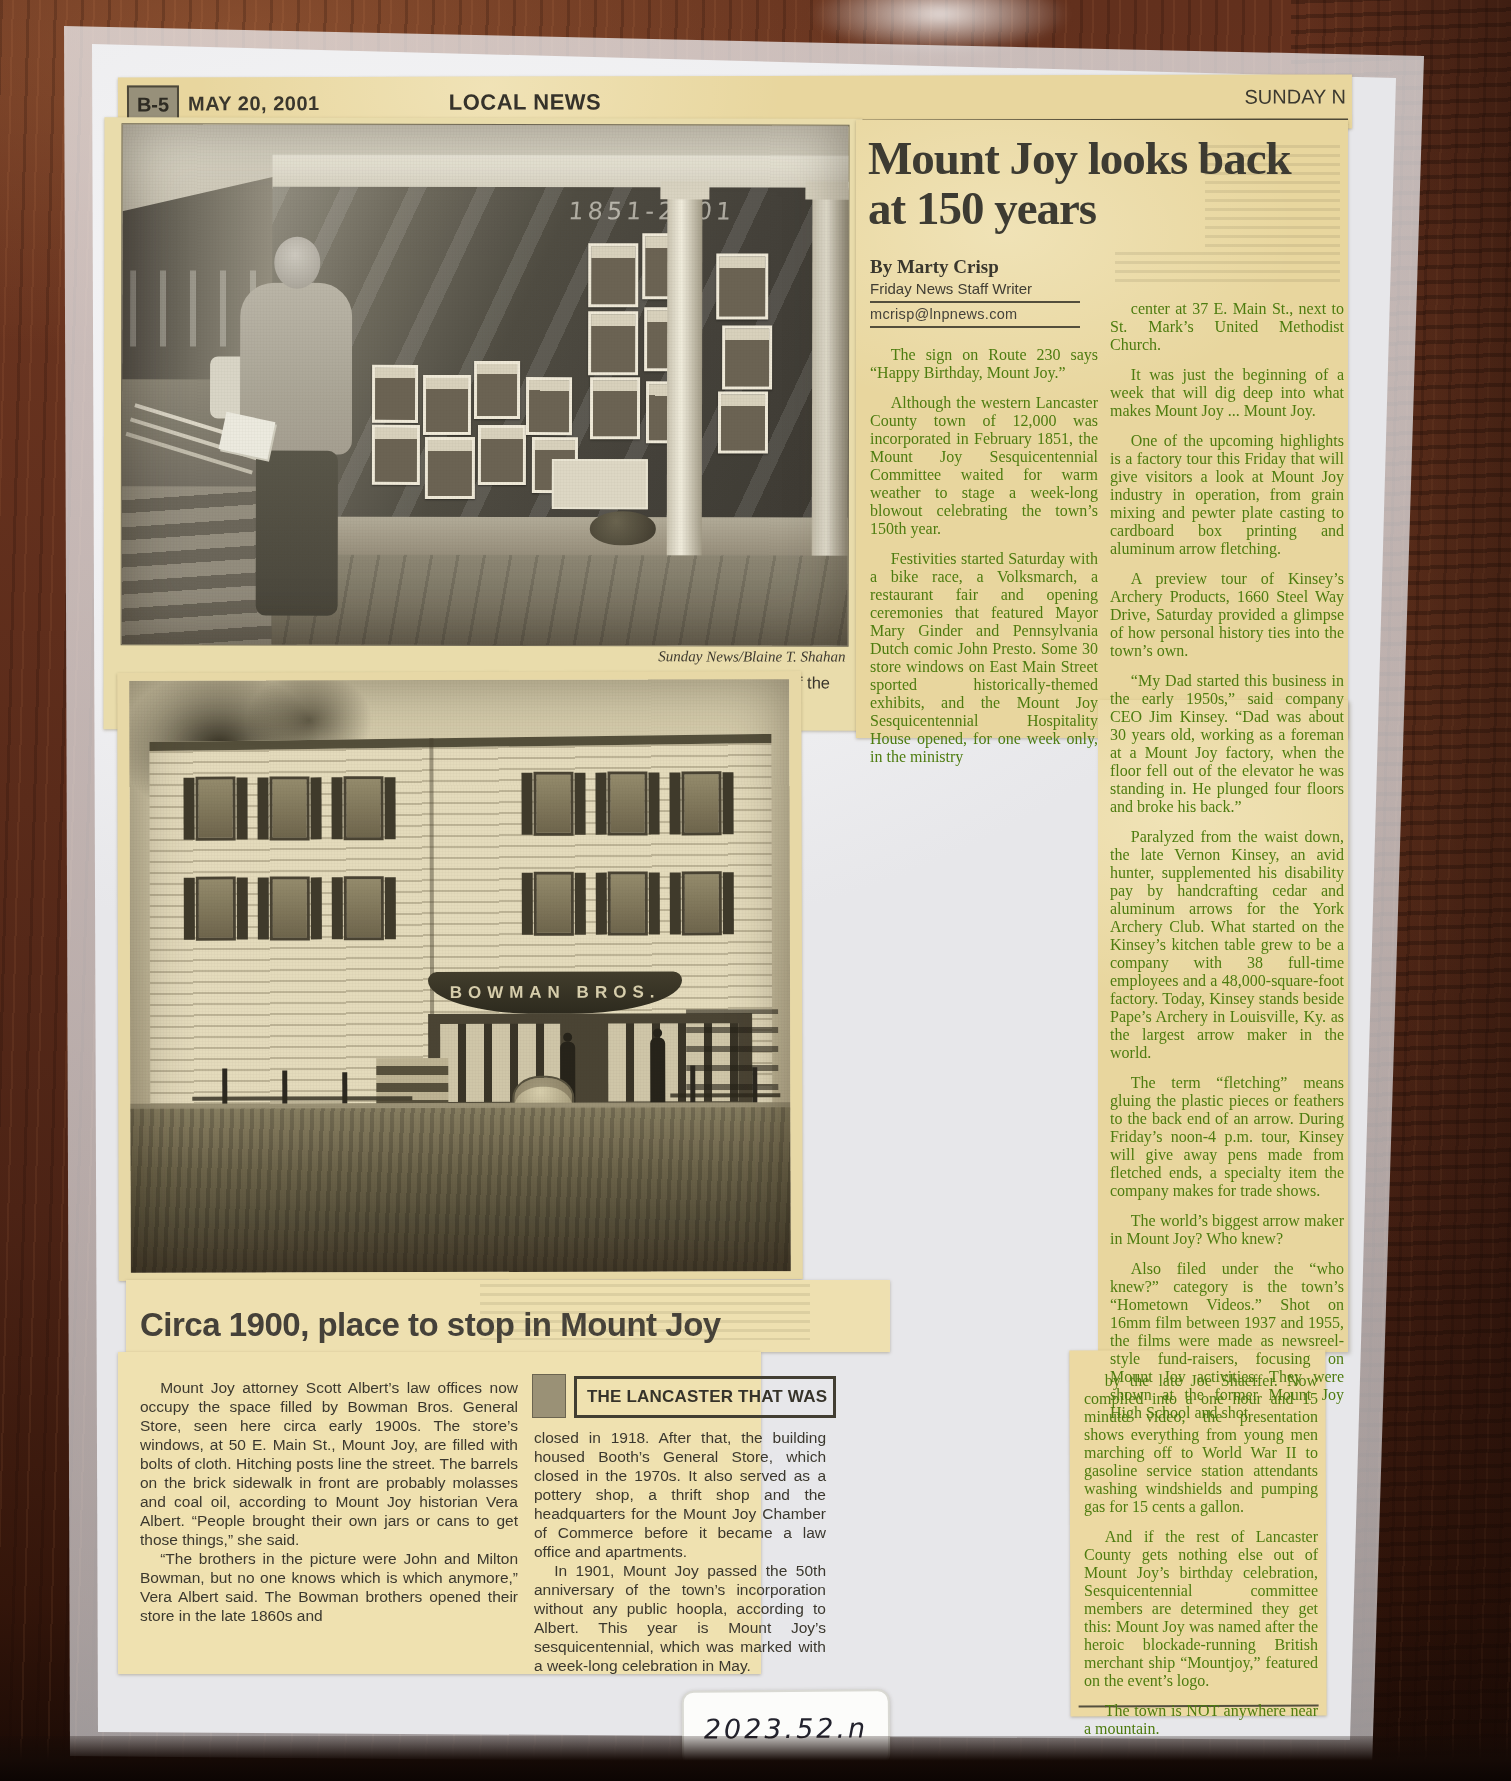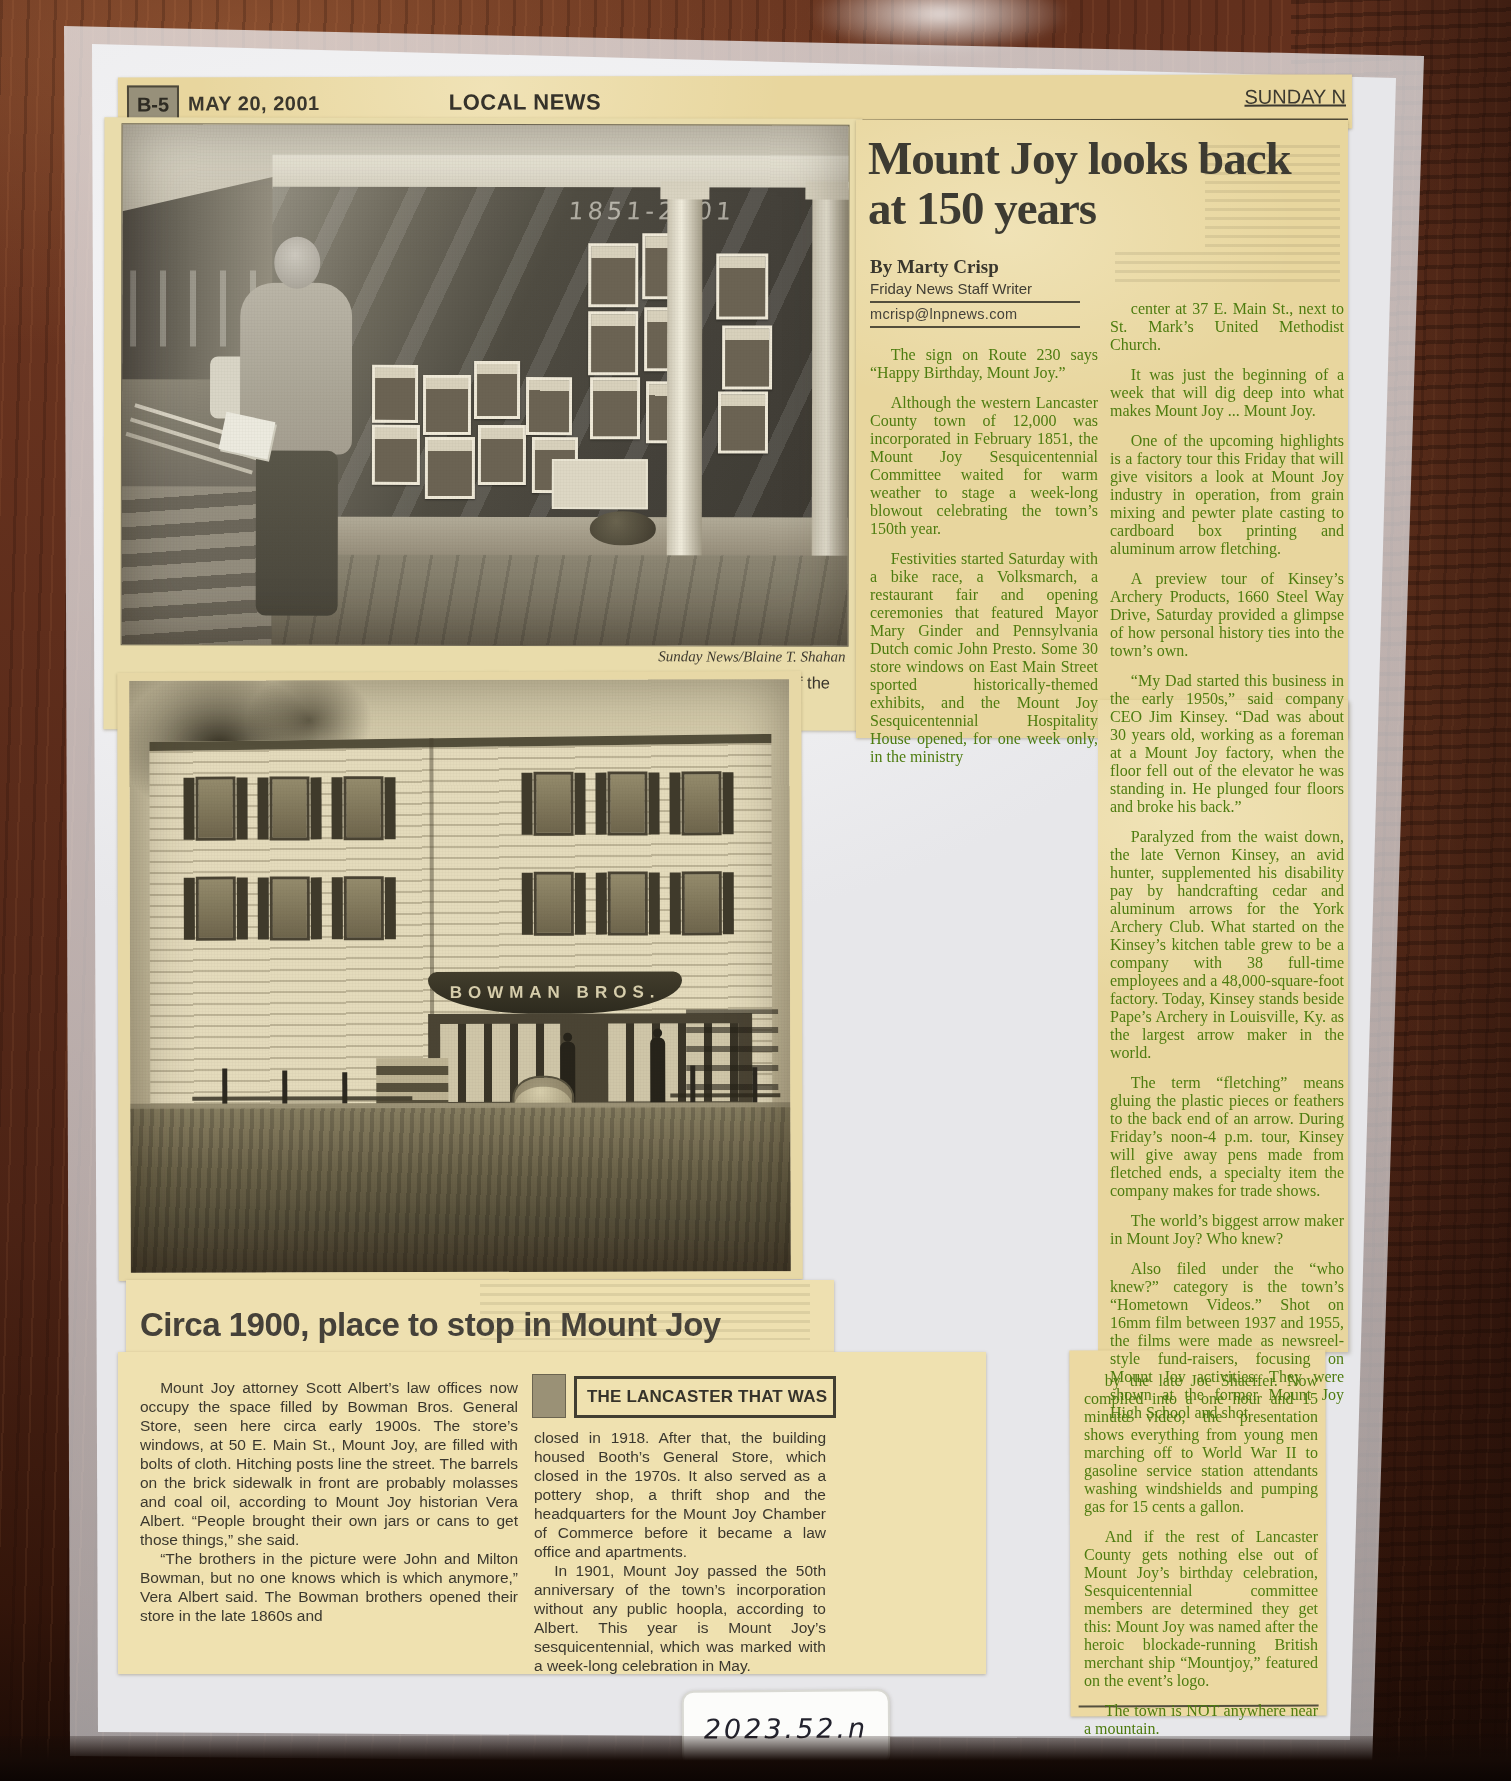--- a/index.html
+++ b/index.html
@@ -29,21 +29,21 @@
     clip-path:polygon(92px 44px, 1396px 78px, 1350px 1740px, 98px 1732px);}
   
   .clip{position:absolute;box-shadow:0 1px 3px rgba(90,75,40,.35);}
   .newsprint{background:radial-gradient(420px 260px at 30% 18%, rgba(255,250,228,.35), transparent 70%),#e8d69e;}
   
   .masthead{left:118px;top:76px;width:1234px;height:54px;transform:rotate(-.15deg);}
   .b8-box{position:absolute;left:9px;top:8px;width:48px;height:34px;background:#97907a;border:2px solid #4d4839;
     display:flex;align-items:center;justify-content:center;font:bold 20px "Liberation Sans",sans-serif;color:#2e2b23;}
   .mh-date{position:absolute;left:70px;top:15px;font:600 20px "Liberation Sans",sans-serif;color:#3a372d;letter-spacing:.5px;text-align:right;}
   .mh-section{position:absolute;left:0;right:420px;top:13px;text-align:center;font:bold 22px "Liberation Sans",sans-serif;color:#35322a;letter-spacing:.5px;}
-  .mh-edition{position:absolute;right:6px;top:11px;font:20px "Liberation Sans",sans-serif;color:#3c392f;text-decoration:underline;}
+  .mh-edition{position:absolute;right:6px;top:11px;font:20px "Liberation Sans",sans-serif;color:#3c392f;}
   .mh-rule{position:absolute;left:6px;right:4px;bottom:8px;height:2px;background:#4f4a38;}
   .mh-rule2{position:absolute;left:6px;right:4px;bottom:4px;height:1px;background:rgba(79,74,56,.55);}
   
   .photo1-clip{left:104px;top:118px;width:758px;height:612px;transform:rotate(.1deg);background:#e9dcab;}
   .photo1{position:absolute;left:17px;top:6px;width:726px;height:520px;overflow:hidden;border:1px solid #6b6452;
     background:linear-gradient(180deg,#e0dccd 0%,#cfcaba 12%,#b6b09f 38%,#9d9786 68%,#8b8474 100%);}
   .p1-decal{position:absolute;left:296px;top:10px;font:24px "DejaVu Sans",sans-serif;color:rgba(245,242,230,.6);
     letter-spacing:4px;transform:skewX(-5deg);}
   .p1-houses{position:absolute;left:0;top:42px;width:195px;height:225px;
     background:linear-gradient(90deg,#55514a 0%,#6c685c 30%,#8d8879 68%,#a59f8f 100%);
@@ -143,24 +143,24 @@
   .p2-fence{position:absolute;left:556px;top:330px;width:92px;height:100px;opacity:.8;
     background:repeating-linear-gradient(0deg, rgba(38,34,24,.75) 0 6px, transparent 6px 19px);}
   .p2-barrel{position:absolute;left:382px;top:396px;width:58px;height:46px;border-radius:45%;
     border:2px solid #56503d;background:radial-gradient(circle at 45% 30%,#d8cfad,#988e6f);
     box-shadow:inset 0 9px 0 rgba(90,80,58,.4);}
   .p2-street{position:absolute;left:0;top:428px;width:660px;height:164px;
     background:repeating-linear-gradient(93deg, rgba(0,0,0,.16) 0 4px, transparent 4px 10px),
       linear-gradient(180deg,#877e61 0%,#6b6349 38%,#564f3a 70%,#483f2e 100%);}
   .p2-curb{position:absolute;left:0;top:423px;width:660px;height:8px;background:#9a9175;}
   
-  .headline2{left:126px;top:1280px;width:708px;height:72px;background:#eee0b0;}
+  .headline2{left:126px;top:1280px;width:764px;height:72px;background:#eee0b0;}
   .a2-headline{position:absolute;left:14px;bottom:8px;font:bold 33px "Liberation Sans",sans-serif;
     color:#454139;letter-spacing:-.5px;}
-  .body2{left:118px;top:1352px;width:868px;height:322px;background:#efe1b0;}
+  .body2{left:118px;top:1352px;width:643px;height:322px;background:#efe1b0;}
   .sanscol p{margin:0;text-indent:1.3em;text-align:justify;
     font:15.5px/19px "Liberation Sans",sans-serif;color:#3b382e;}
   .a2-left{position:absolute;left:22px;top:26px;width:378px;}
   .a2-right{position:absolute;left:416px;top:76px;width:292px;}
   .a2-right p:first-child{text-indent:0;}
   .a2-square{position:absolute;left:414px;top:22px;width:32px;height:42px;background:#9a9176;border:1px solid #6b6450;}
   .a2-box{position:absolute;left:456px;top:24px;width:246px;height:36px;border:3px solid #423e32;
     display:flex;align-items:center;padding-left:10px;font:bold 17px "Liberation Sans",sans-serif;
     color:#36332a;letter-spacing:.2px;}
   

